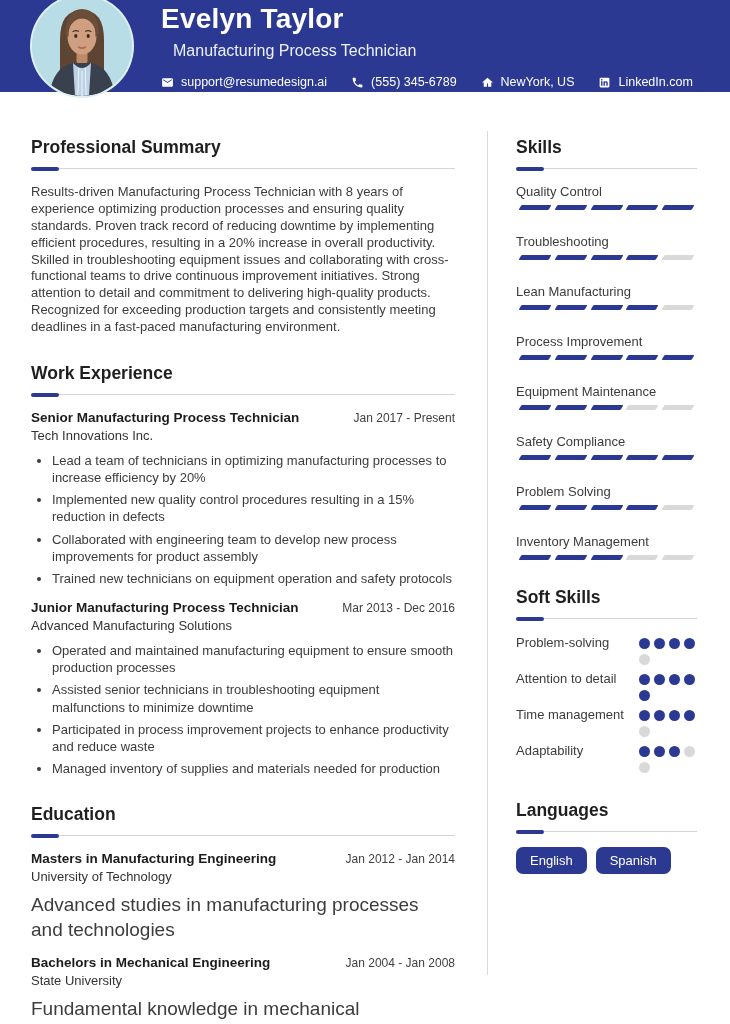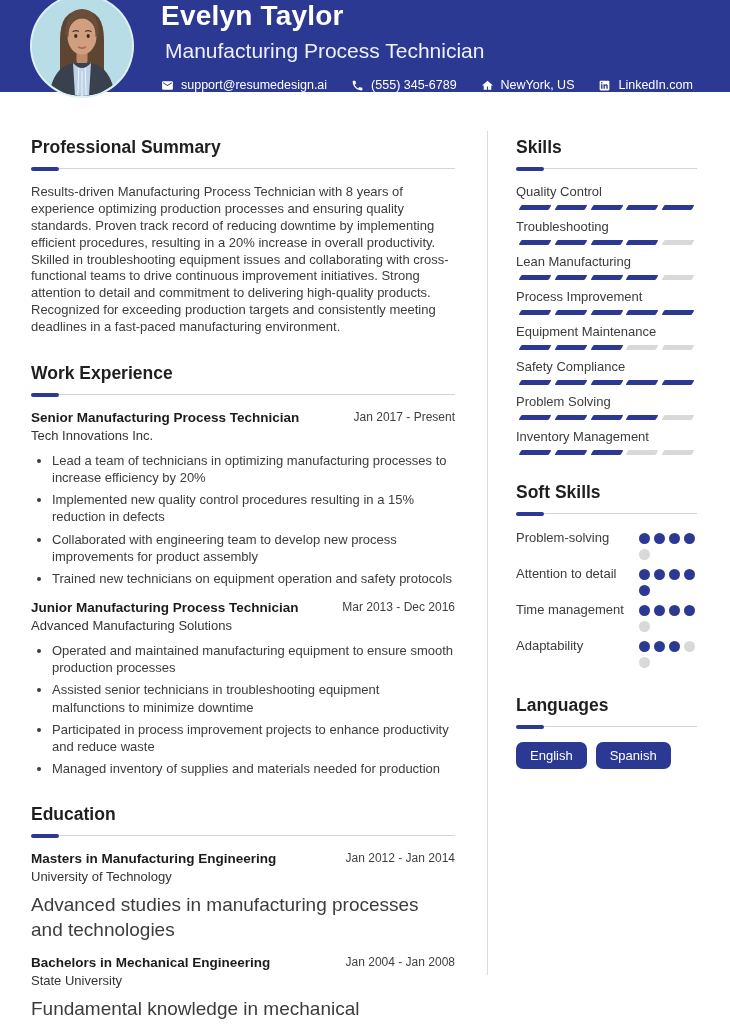--- a/index.html
+++ b/index.html
@@ -9,21 +9,21 @@
          font-family:"Liberation Sans", sans-serif; color:var(--body); }
 
   
   .header{ height:92px; background:var(--primary); display:flex; align-items:center;
            padding:16px 30px; gap:27px; }
   .avatar{ width:104px; height:104px; border-radius:50%; overflow:hidden; flex-shrink:0;
            border:2px solid rgba(255,255,255,.55); background:#b9dde6; }
   .avatar svg{ display:block; width:100%; height:100%; }
   .header-right{ color:#fff; min-width:0; }
   .person-name{ font-size:28px; font-weight:700; margin:0 0 7px; letter-spacing:.2px; color:#fff; }
-  .person-title{ font-size:21px; color:#eef0fb; margin:0 4px 15px; }
+  .person-title{ font-size:16px; color:#eef0fb; margin:0 12px 15px; }
   .contact-row{ display:flex; align-items:center; gap:24px; font-size:12.5px; }
   .contact-item{ display:flex; align-items:center; gap:7px; white-space:nowrap; }
   .cicon{ display:inline-flex; }
   .cicon svg{ width:13px; height:13px; fill:#fff; display:block; }
 
   
   .content{ display:flex; padding:33px 0 0 31px; }
   .left-col{ width:424px; }
   .right-col{ margin-left:61px; width:181px; }
   .v-divider{ position:absolute; left:487px; top:131px; width:1px; height:844px; background:#dadada; }
@@ -33,32 +33,32 @@
             padding-bottom:10px; border-bottom:1px solid var(--rule); position:relative; }
   h2.sec-h::after{ content:""; position:absolute; left:0; bottom:-2.5px; width:28px; height:4px;
                    background:var(--primary); border-radius:2px; }
 
   section{ margin-bottom:27px; }
 
   
   .summary-text{ font-size:13px; line-height:1.3; margin:0; color:var(--body); }
 
   .job{ margin-bottom:13px; }
-  .job-head{ display:flex; justify-content:space-between; align-items:flex-start; gap:10px; }
+  .job-head{ display:flex; justify-content:space-between; align-items:flex-end; gap:10px; }
   .job-title{ font-size:13.5px; font-weight:700; color:#1c1c1c; }
   .job-dates{ font-size:12px; color:#3f3f3f; white-space:nowrap; }
   .job-company{ font-size:13px; color:#333; margin-top:3px; }
   .job ul{ margin:9px 0 0; padding-left:21px; font-size:13px; line-height:1.32; }
   .job li{ margin-bottom:5px; }
 
   .degree{ margin-bottom:6px; }
   .deg-desc{ font-size:19px; color:var(--body); margin:9px 0 12px; line-height:1.3; }
 
   
-  .skill{ margin-bottom:9px; }
+  .skill{ margin-bottom:24px; }
   .skill-name{ font-size:13px; color:var(--body); margin-bottom:6px; }
   .bar{ display:flex; gap:6px; padding:0 4px; }
   .seg{ flex:1; height:5px; background:var(--track); transform:skewX(-30deg); border-radius:1px; }
   .seg.on{ background:var(--primary); }
 
   .soft{ display:flex; margin-bottom:5px; }
   .soft-name{ flex:1; font-size:13px; color:var(--body); line-height:1.45; }
   .dots{ width:58px; display:flex; flex-wrap:wrap; gap:5px 4px; align-content:flex-start;
          padding-top:4px; flex-shrink:0; }
   .dot{ width:11px; height:11px; border-radius:50%; background:var(--track); }

